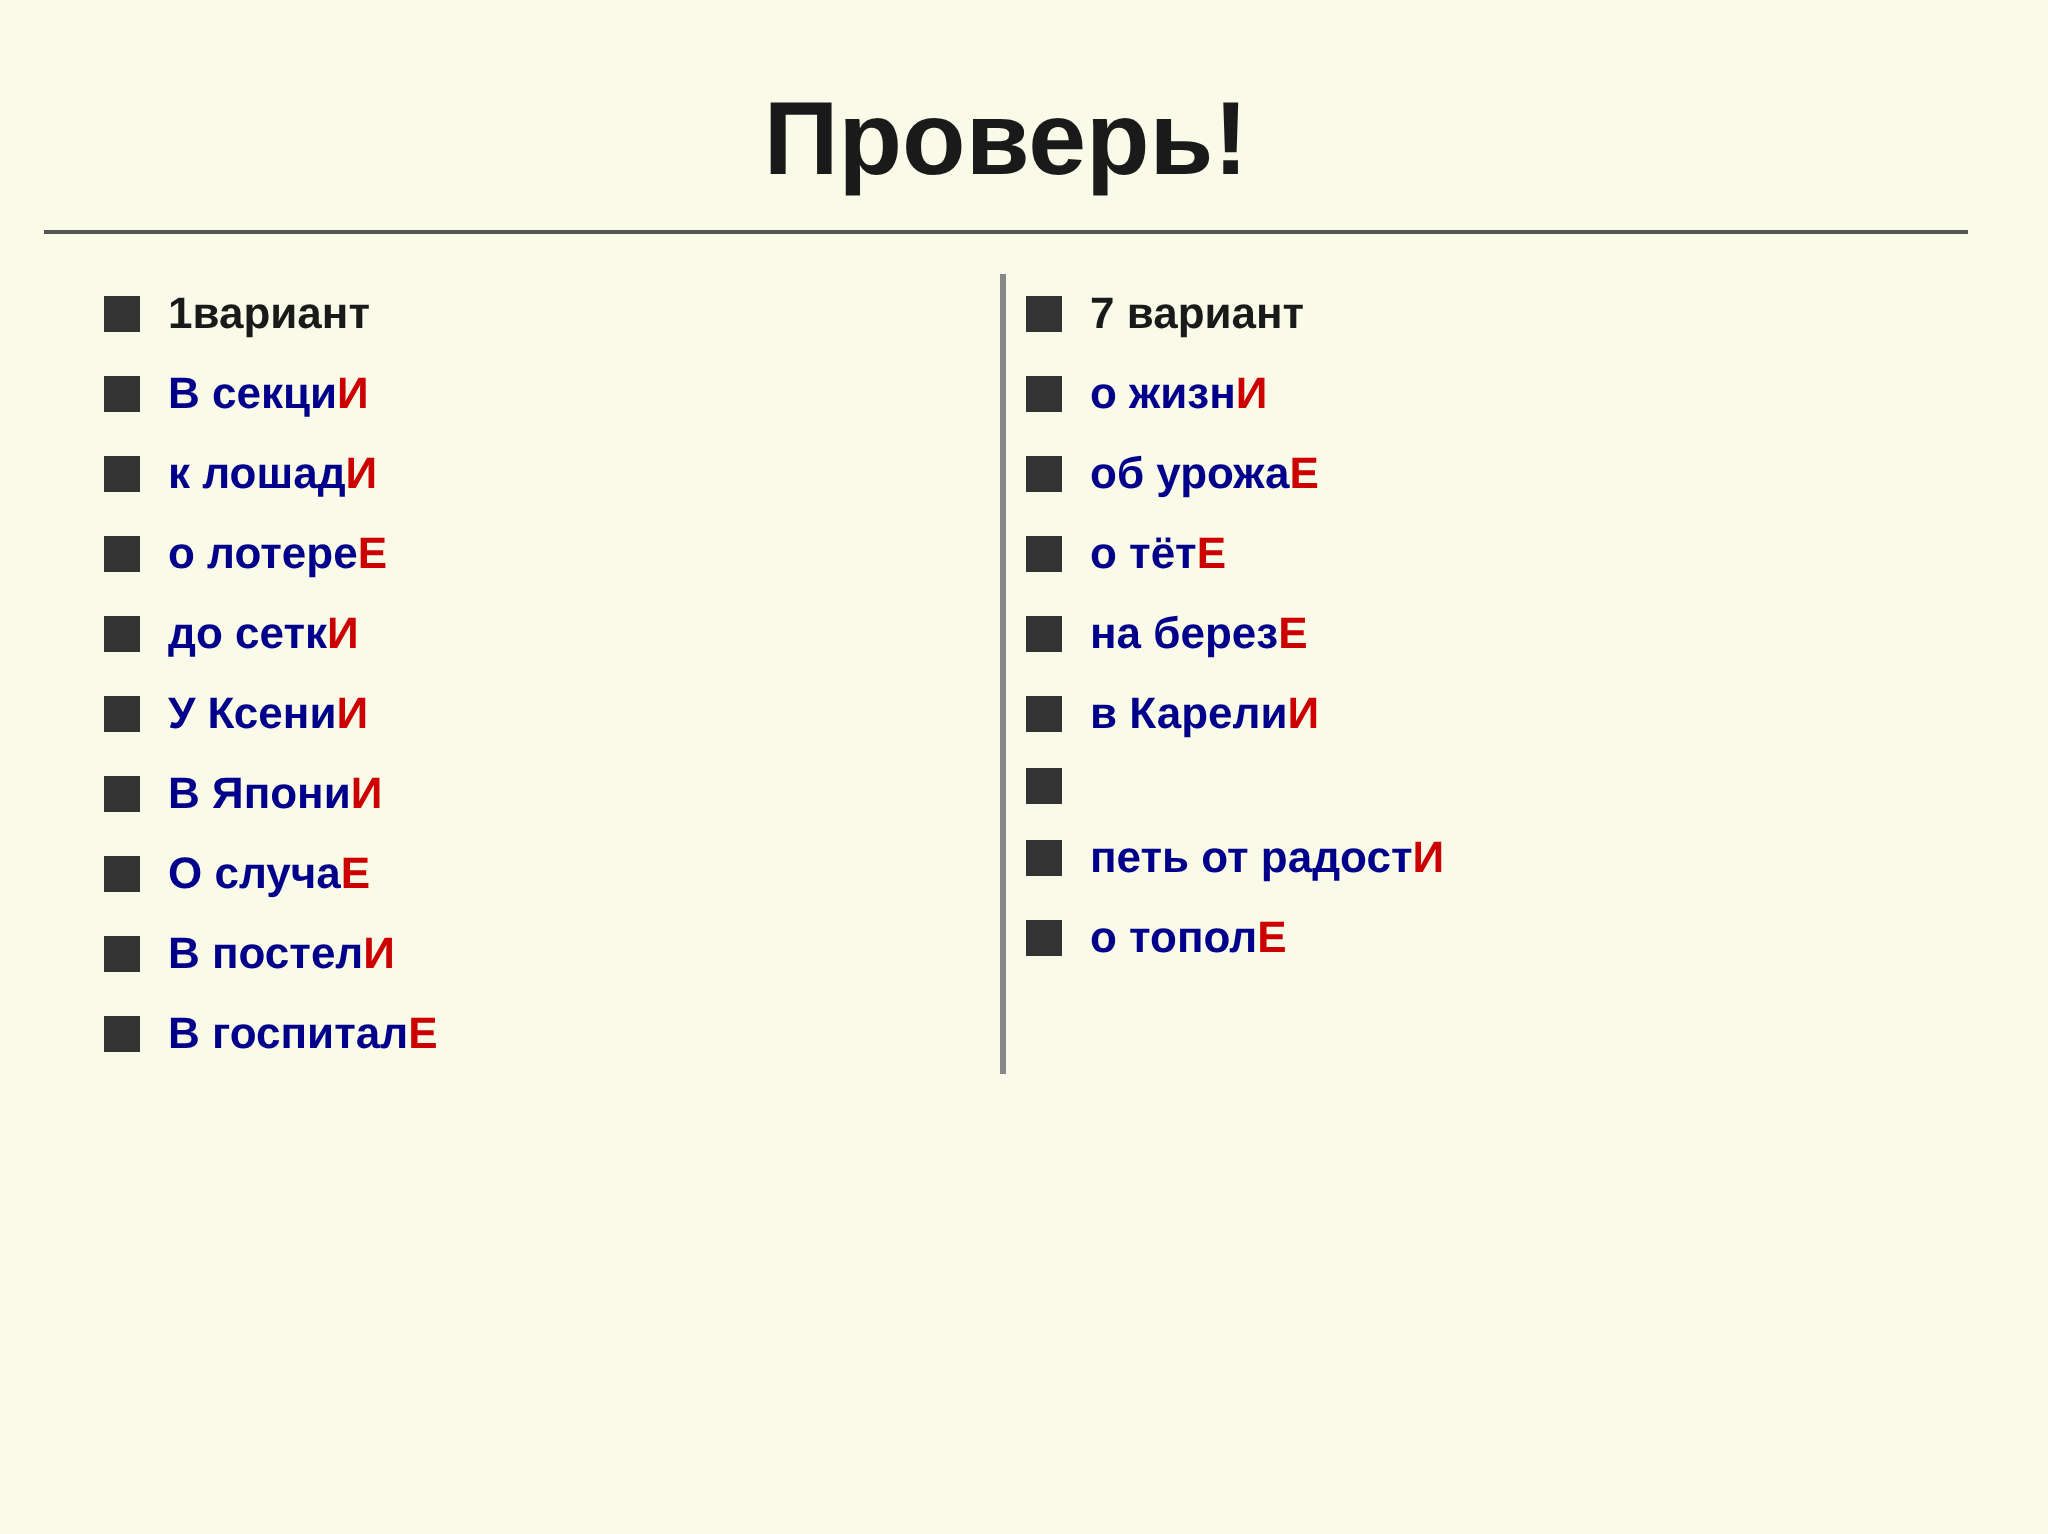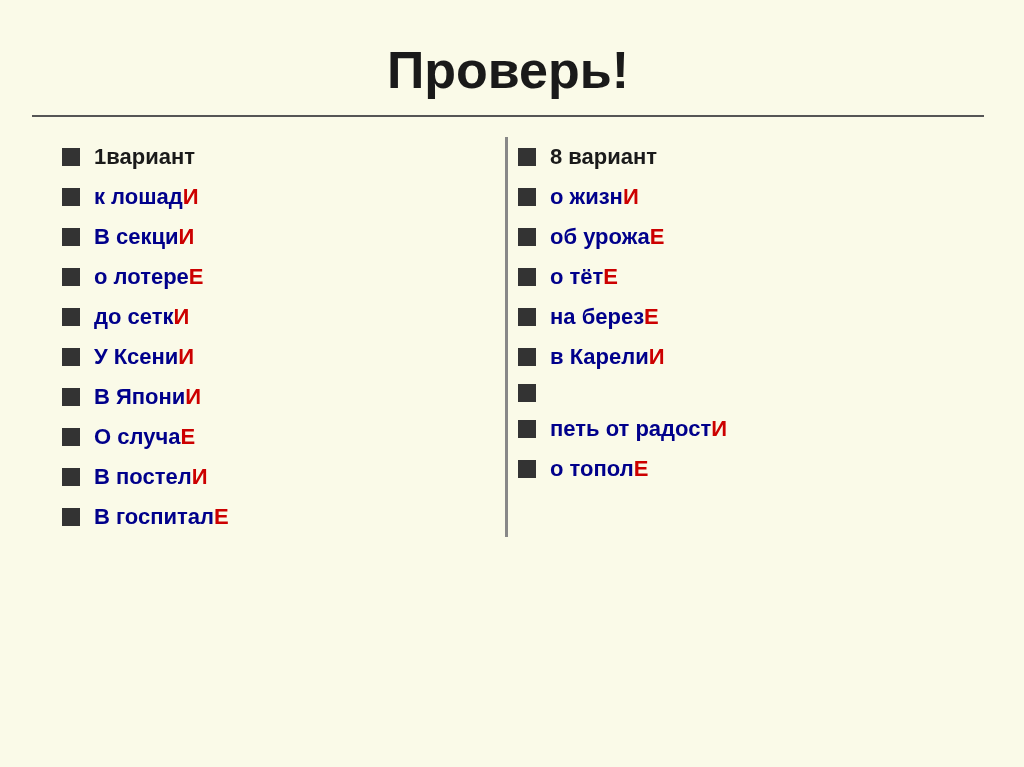--- a/index.html
+++ b/index.html
@@ -15,21 +15,21 @@
       min-height: 767px;
       display: flex;
       flex-direction: column;
       align-items: center;
     }
 
     .page-container {
       width: 100%;
       background-color: #fafae8;
       min-height: 767px;
-      padding: 20px 40px 30px 32px;
+      padding: 20px 40px 30px 22px;
     }
 
     .title {
       text-align: center;
       font-size: 52px;
       font-weight: bold;
       color: #1a1a1a;
       padding: 20px 0 15px 0;
       font-family: Arial, sans-serif;
     }
@@ -96,27 +96,27 @@
     <div class="column right-border">
       <div class="list-item header-item">
         <span class="bullet"></span>
         <span class="item-text">
           <strong>1вариант</strong>
         </span>
       </div>
       <div class="list-item">
         <span class="bullet"></span>
         <span class="item-text">
+          <strong>В секци<span class="ending">И</span></strong>
+        </span>
+      </div>
+      <div class="list-item">
+        <span class="bullet"></span>
+        <span class="item-text">
           <strong>к лошад<span class="ending">И</span></strong>
-        </span>
-      </div>
-      <div class="list-item">
-        <span class="bullet"></span>
-        <span class="item-text">
-          <strong>В секци<span class="ending">И</span></strong>
         </span>
       </div>
       <div class="list-item">
         <span class="bullet"></span>
         <span class="item-text">
           <strong>о лотере<span class="ending">Е</span></strong>
         </span>
       </div>
       <div class="list-item">
         <span class="bullet"></span>
@@ -153,21 +153,21 @@
         <span class="item-text">
           <strong>В госпитал<span class="ending">Е</span></strong>
         </span>
       </div>
     </div>
 
     <div class="column">
       <div class="list-item header-item">
         <span class="bullet"></span>
         <span class="item-text">
-          <strong>8 вариант</strong>
+          <strong>7 вариант</strong>
         </span>
       </div>
       <div class="list-item">
         <span class="bullet"></span>
         <span class="item-text">
           <strong>о жизн<span class="ending">И</span></strong>
         </span>
       </div>
       <div class="list-item">
         <span class="bullet"></span>

